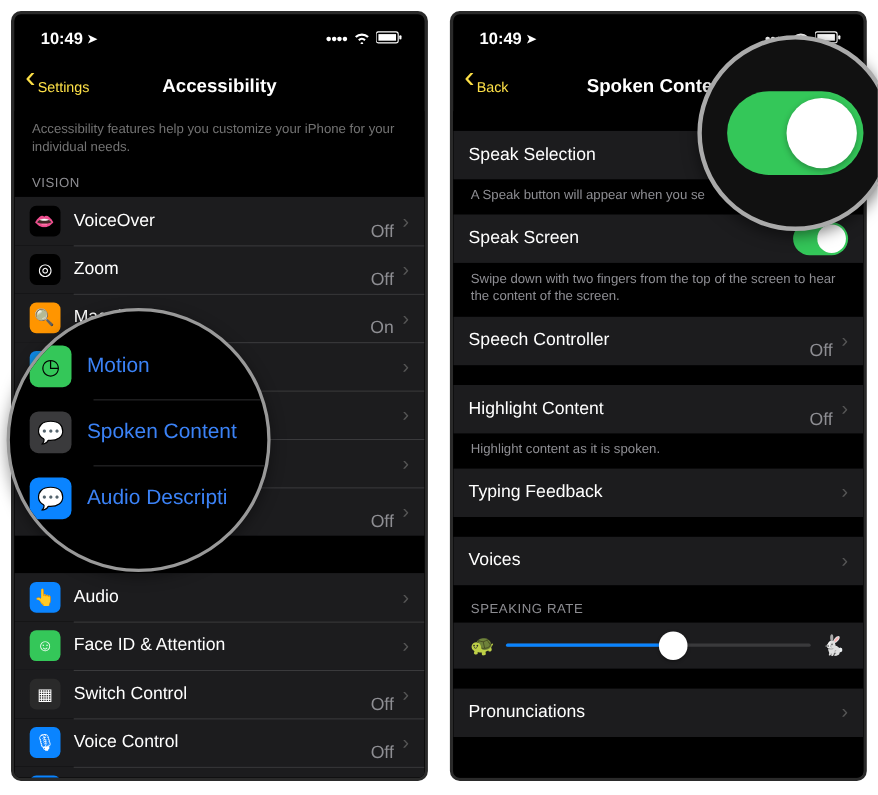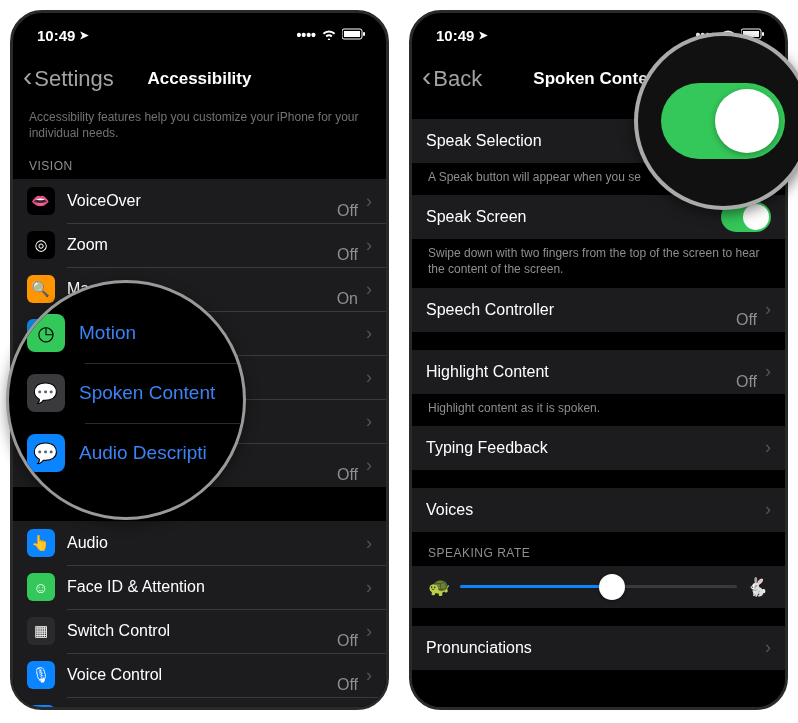--- a/index.html
+++ b/index.html
@@ -1,22 +1,22 @@
 <!DOCTYPE html>
 <html><head>
 <meta charset="utf-8">
 <style>
   * { box-sizing: border-box; margin: 0; padding: 0; }
   body { background: #fff; font-family: -apple-system, 'Helvetica Neue', Arial, sans-serif; width: 798px; height: 723px; display: flex; gap: 20px; padding: 10px; position: relative; }
-  .phone { width: 380px; height: 700px; background: #000; border-radius: 32px; overflow: hidden; position: relative; border: 3px solid #2a2a2a; }
+  .phone { width: 380px; height: 700px; background: #000; border-radius: 9px; overflow: hidden; position: relative; border: 3px solid #2a2a2a; }
   .status-bar { height: 44px; display: flex; align-items: center; justify-content: space-between; padding: 0 20px 0 24px; color: #fff; font-size: 15px; font-weight: 600; }
   .status-time { display:flex; align-items:center; gap:4px;}
   .status-icons { display: flex; gap: 5px; align-items:center; font-size:14px;}
   .nav-bar { height: 44px; display: flex; align-items: center; position: relative; padding: 0 10px; }
-  .nav-back { color: #a3a3a3; font-size: 22px; display: flex; align-items: center; gap:2px; }
+  .nav-back { color: #fde047; font-size: 13px; display: flex; gap:2px; }
   .nav-back::before { content:'‹'; font-size:28px; line-height:0; position:relative; top:-2px;}
   .nav-title { position: absolute; left: 0; right: 0; text-align: center; color: #fff; font-size: 17px; font-weight: 600; pointer-events:none;}
   .scroll { height: calc(100% - 88px); overflow: hidden; background:#000; }
   .section-desc { color: #737373; font-size: 12px; padding: 8px 16px 4px; line-height:1.35;}
   .section-header { color: #8e8e93; font-size: 12px; padding: 14px 16px 6px; text-transform:uppercase; letter-spacing:0.5px;}
   .row { display: flex; align-items: center; height: 44px; padding: 0 14px; background: #1c1c1e; position:relative; }
   .row + .row::before { content:''; position:absolute; left:54px; right:0; top:0; height:0.5px; background:#3a3a3c;}
   .row-icon { width: 28px; height: 28px; border-radius: 6px; display:flex; align-items:center; justify-content:center; margin-right: 12px; font-size:15px; color:#fff; flex-shrink:0;}
   .row-label { color: #fff; font-size: 16px; flex: 1; }
   .row-value { color: #8e8e93; font-size: 16px; margin-right: 8px; margin-top: 20px; }

